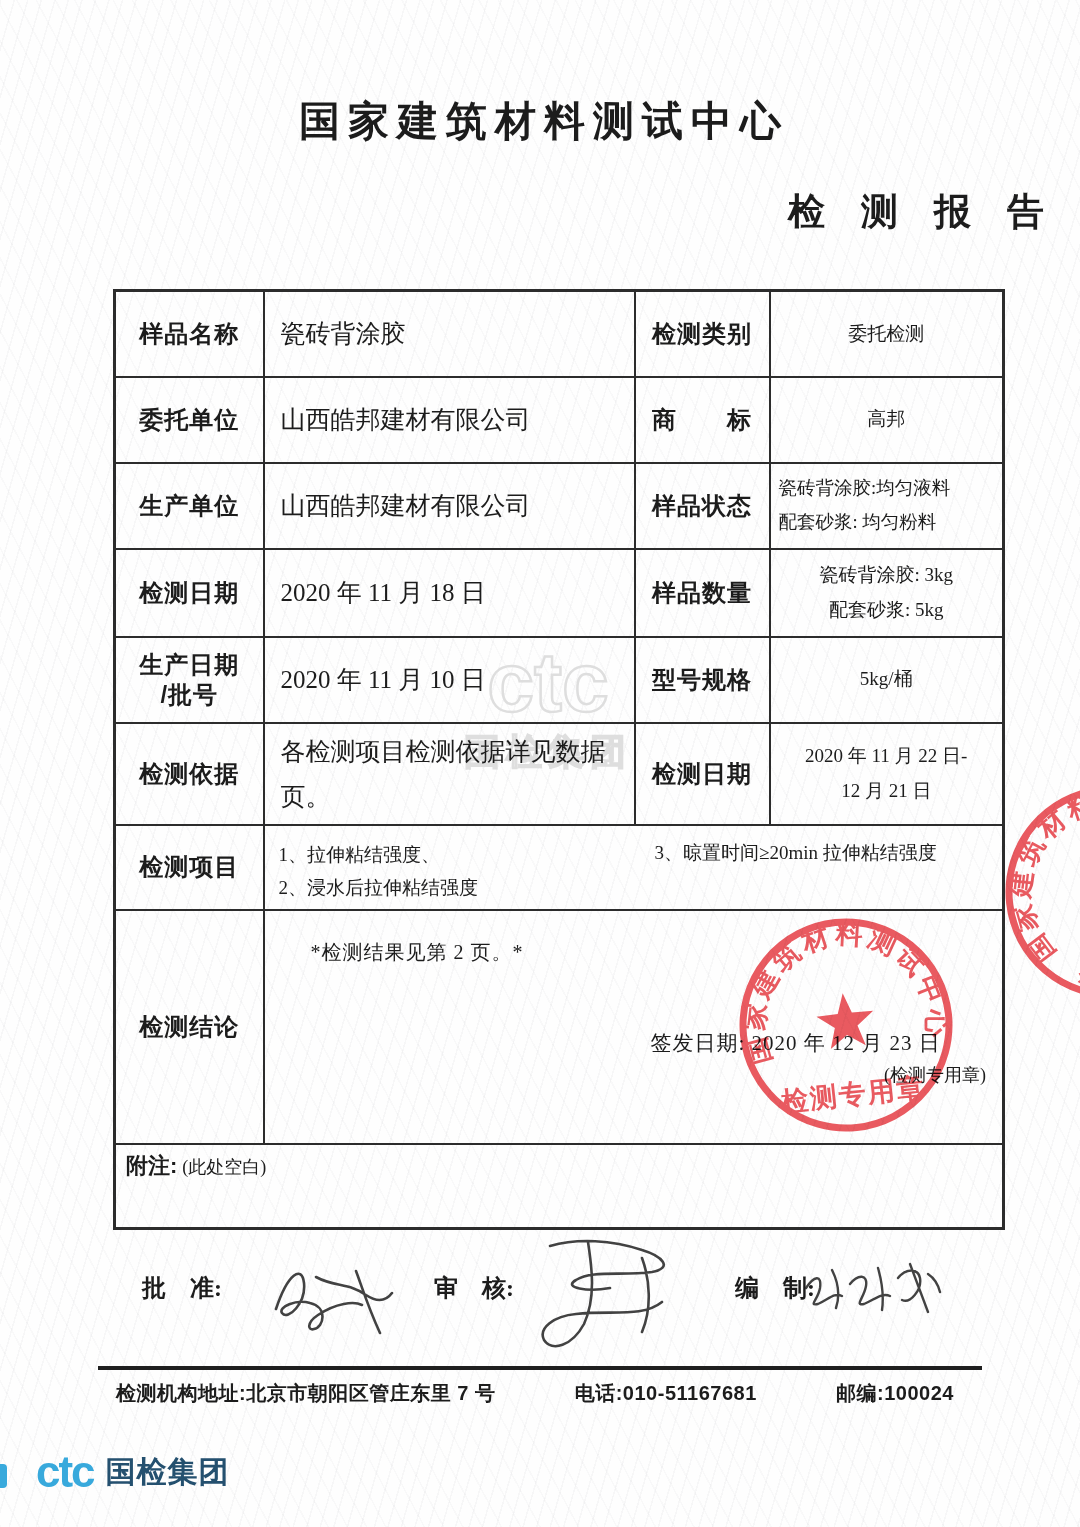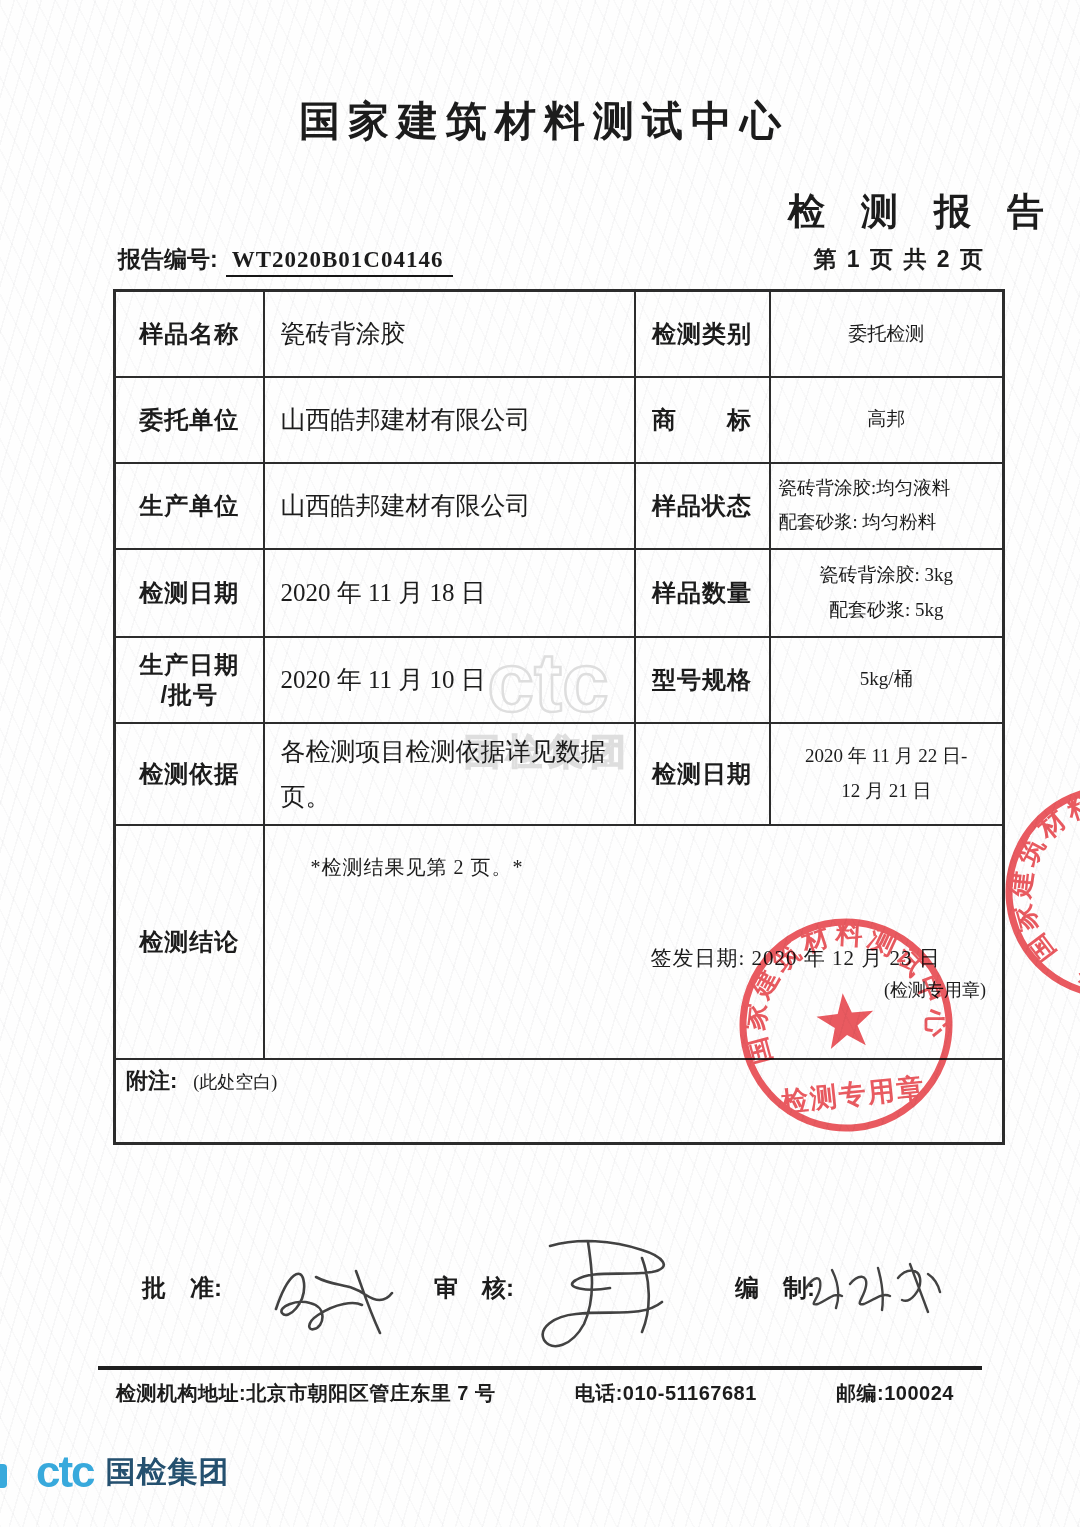--- a/index.html
+++ b/index.html
@@ -75,31 +75,31 @@
   td.val-c{font-size:19px;text-align:center;white-space:pre-line;line-height:1.8;}
   td.items-cell{position:relative;}
   .items-left{position:absolute;left:14px;top:12px;font-size:19px;white-space:pre-line;line-height:1.75;}
   .items-right{position:absolute;left:390px;top:14px;font-size:19px;}
   td.concl-cell{position:relative;}
   .concl-note{position:absolute;left:46px;top:28px;font-size:20px;letter-spacing:1px;}
   .sign-date{position:absolute;left:386px;top:118px;font-size:21px;letter-spacing:1px;}
   .seal-note{position:absolute;right:16px;top:152px;font-size:18px;}
   td.remark-cell{vertical-align:top;padding:6px 10px;}
   .remark-label{font-family:"Liberation Sans","DejaVu Sans",sans-serif;font-size:22px;font-weight:bold;}
-  .remark-value{font-size:18px;margin-left:12px;}
+  .remark-value{font-size:18px;margin-left:1px;}
 
   
   .stamp{position:absolute;z-index:5;mix-blend-mode:multiply;opacity:.9;}
   .stamp-main{left:731px;top:910px;transform:rotate(-6deg);}
   .stamp-edge{left:997px;top:777px;transform:rotate(-28deg);}
 
   
   .sig-row-label{
     position:absolute;z-index:2;
-    font-family:Liberation Sans, sans-serif;
+    font-family:Liberation Serif, serif;
     font-size:24px;font-weight:bold;top:1272px;
   }
   .sig-svg{position:absolute;z-index:2;}
 
   
   .footer-rule{position:absolute;left:98px;right:98px;top:1366px;border-top:4px solid #1f1f1f;z-index:1;}
   .footer-line{
     position:absolute;top:1380px;left:116px;right:126px;z-index:1;
     display:flex;justify-content:space-between;
     font-family:"Liberation Sans","DejaVu Sans",sans-serif;
@@ -116,26 +116,20 @@
 
 <div class="page">
 
   <div class="watermark">
     <div class="wm-ctc">ctc</div>
     <div class="wm-name">国检集团</div>
   </div>
 
   <div class="org-title">国家建筑材料测试中心</div>
   <div class="report-title">检测报告</div>
-  <div class="report-no-row">
-    <span>
-      <span class="report-no-label">报告编号:</span><span class="report-no">WT2020B01C04146</span>
-    </span>
-    <span class="page-info">第 1 页 共 2 页</span>
-  </div>
 
   <table class="report">
     <colgroup>
         <col style="width:149px">
         <col style="width:371px">
         <col style="width:135px">
         <col style="width:234px">
       </colgroup>
     <tbody>
         <tr style="height:86px">
@@ -171,20 +165,28 @@
       <td class="lbl">型号规格</td>
       <td class="val-c">5kg/桶</td>
     </tr>
     <tr style="height:102px">
       <td class="lbl">检测依据</td>
       <td class="val-l">各检测项目检测依据详见数据页。</td>
       <td class="lbl">检测日期</td>
       <td class="val-c">2020 年 11 月 22 日-
 12 月 21 日</td>
     </tr>
+    <tr style="height:85px">
+      <td class="lbl">检测项目</td>
+      <td class="items-cell" colspan="3">
+        <span class="items-left">1、拉伸粘结强度、
+2、浸水后拉伸粘结强度</span>
+        <span class="items-right">3、晾置时间≥20min 拉伸粘结强度</span>
+      </td>
+    </tr>
     <tr style="height:234px">
       <td class="lbl">检测结论</td>
       <td class="concl-cell" colspan="3">
         <span class="concl-note">*检测结果见第 2 页。*</span>
         <span class="sign-date">签发日期: 2020 年 12 月 23 日</span>
         <span class="seal-note">(检测专用章)</span>
       </td>
     </tr>
     <tr style="height:85px">
       <td class="remark-cell" colspan="4">

